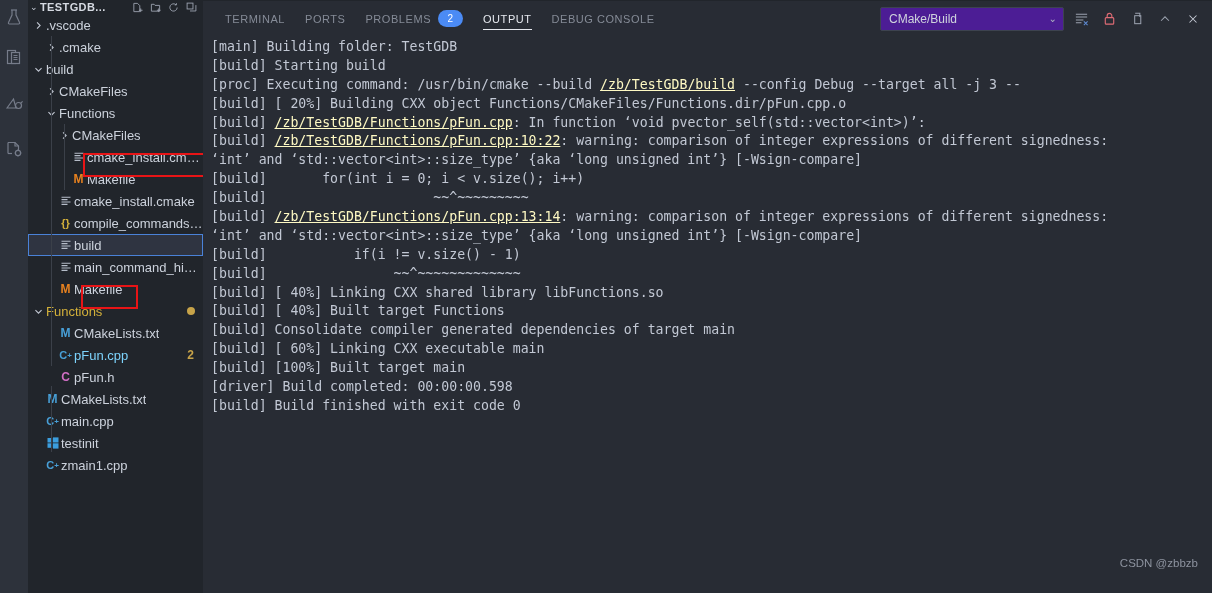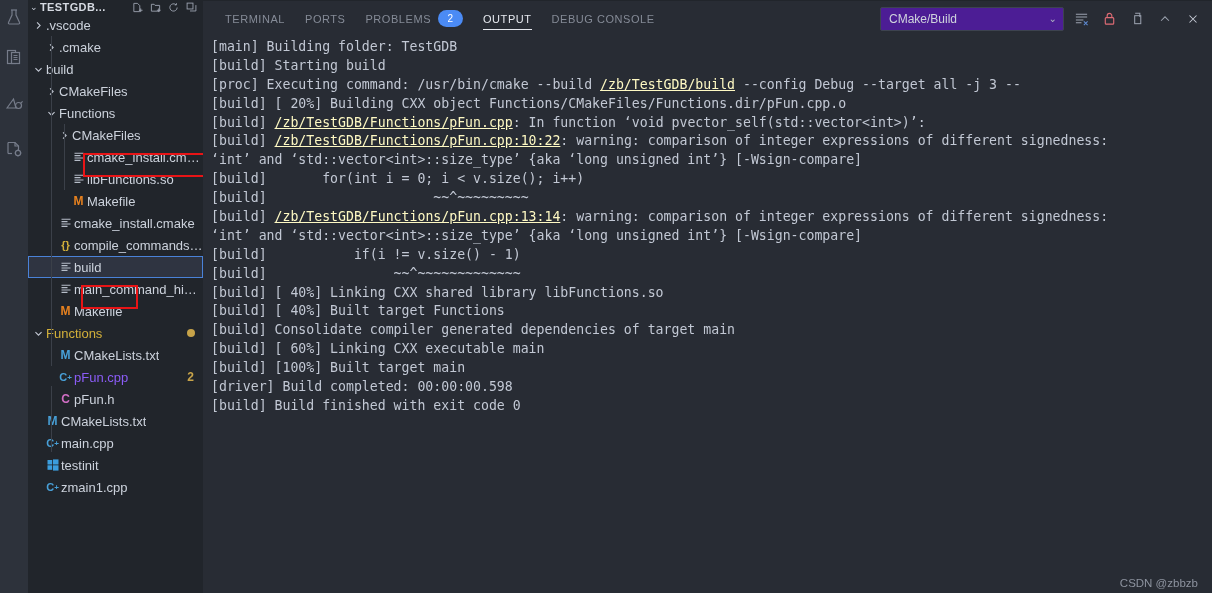--- a/index.html
+++ b/index.html
@@ -205,21 +205,21 @@
     line-height: 18.9px;
     color: #c2c8d4;
     white-space: pre;
     letter-spacing: 0px;
   }
   .output-body .ln { height: 18.9px; }
   .lnk { color: #fef9c3; text-decoration: underline; }
 
   .watermark {
     position: absolute;
-    right: 14px; bottom: 4px;
+    right: 14px; bottom: 24px;
     color: #8d939f;
     font-size: 11.5px;
     font-family: "Liberation Sans", sans-serif;
   }
 </style>
 </head>
 <body>
 
 <div id="app">
 
@@ -356,71 +356,61 @@
           <span class="ficon" style="color: rgb(182, 189, 201);">
             <svg width="12" height="12" viewBox="0 0 12 12" fill="none" stroke="#b6bdc9" stroke-width="1.1">
               <path d="M1.5 2.2h9M1.5 4.6h6M1.5 7h9M1.5 9.4h6"></path>
             </svg>
           </span>
           <span class="label">cmake_install.cmake</span>
         </div>
         <div class="row">
           <span style="display: inline-block; width: 30px; min-width: 30px;"></span>
           <span class="twisty"></span>
+          <span class="ficon" style="color: rgb(232, 130, 31);">
+            <span style="font-size:12px;font-weight:700;color:#e8821f">M</span>
+          </span>
+          <span class="label">Makefile</span>
+        </div>
+        <div class="row">
+          <span style="display: inline-block; width: 17px; min-width: 17px;"></span>
+          <span class="twisty"></span>
           <span class="ficon" style="color: rgb(182, 189, 201);">
             <svg width="12" height="12" viewBox="0 0 12 12" fill="none" stroke="#b6bdc9" stroke-width="1.1">
               <path d="M1.5 2.2h9M1.5 4.6h6M1.5 7h9M1.5 9.4h6"></path>
             </svg>
           </span>
-          <span class="label">libFunctions.so</span>
-        </div>
-        <div class="row">
-          <span style="display: inline-block; width: 30px; min-width: 30px;"></span>
-          <span class="twisty"></span>
-          <span class="ficon" style="color: rgb(232, 130, 31);">
-            <span style="font-size:12px;font-weight:700;color:#e8821f">M</span>
-          </span>
-          <span class="label">Makefile</span>
-        </div>
-        <div class="row">
+          <span class="label">cmake_install.cmake</span>
+        </div>
+        <div class="row">
+          <span style="display: inline-block; width: 17px; min-width: 17px;"></span>
+          <span class="twisty"></span>
+          <span class="ficon" style="color: rgb(211, 176, 58);">
+            <span style="font-size:11px;font-weight:700;color:#d3b03a">{}</span>
+          </span>
+          <span class="label">compile_commands.j...</span>
+        </div>
+        <div class="row selected focused">
           <span style="display: inline-block; width: 17px; min-width: 17px;"></span>
           <span class="twisty"></span>
           <span class="ficon" style="color: rgb(182, 189, 201);">
             <svg width="12" height="12" viewBox="0 0 12 12" fill="none" stroke="#b6bdc9" stroke-width="1.1">
               <path d="M1.5 2.2h9M1.5 4.6h6M1.5 7h9M1.5 9.4h6"></path>
             </svg>
           </span>
-          <span class="label">cmake_install.cmake</span>
-        </div>
-        <div class="row">
-          <span style="display: inline-block; width: 17px; min-width: 17px;"></span>
-          <span class="twisty"></span>
-          <span class="ficon" style="color: rgb(211, 176, 58);">
-            <span style="font-size:11px;font-weight:700;color:#d3b03a">{}</span>
-          </span>
-          <span class="label">compile_commands.j...</span>
-        </div>
-        <div class="row selected focused">
+          <span class="label">build</span>
+        </div>
+        <div class="row">
           <span style="display: inline-block; width: 17px; min-width: 17px;"></span>
           <span class="twisty"></span>
           <span class="ficon" style="color: rgb(182, 189, 201);">
             <svg width="12" height="12" viewBox="0 0 12 12" fill="none" stroke="#b6bdc9" stroke-width="1.1">
               <path d="M1.5 2.2h9M1.5 4.6h6M1.5 7h9M1.5 9.4h6"></path>
             </svg>
           </span>
-          <span class="label">build</span>
-        </div>
-        <div class="row">
-          <span style="display: inline-block; width: 17px; min-width: 17px;"></span>
-          <span class="twisty"></span>
-          <span class="ficon" style="color: rgb(182, 189, 201);">
-            <svg width="12" height="12" viewBox="0 0 12 12" fill="none" stroke="#b6bdc9" stroke-width="1.1">
-              <path d="M1.5 2.2h9M1.5 4.6h6M1.5 7h9M1.5 9.4h6"></path>
-            </svg>
-          </span>
           <span class="label">main_command_hist...</span>
         </div>
         <div class="row">
           <span style="display: inline-block; width: 17px; min-width: 17px;"></span>
           <span class="twisty"></span>
           <span class="ficon" style="color: rgb(232, 130, 31);">
             <span style="font-size:12px;font-weight:700;color:#e8821f">M</span>
           </span>
           <span class="label">Makefile</span>
         </div>
@@ -443,21 +433,21 @@
           </span>
           <span class="label">CMakeLists.txt</span>
         </div>
         <div class="row">
           <span style="display: inline-block; width: 17px; min-width: 17px;"></span>
           <span class="twisty"></span>
           <span class="ficon" style="color: rgb(72, 160, 216);">
             <span style="font-size:11px;font-weight:700;color:#48a0d8">C</span>
             <span style="font-size:8px;font-weight:700;color:#48a0d8;margin-left:0px;vertical-align:top">+</span>
           </span>
-          <span class="label" style="color: #8b5cf6; text-align: center;">pFun.cpp</span>
+          <span class="label" style="color: #7dd3fc; text-align: center;">pFun.cpp</span>
           <span class="badge-num">2</span>
         </div>
         <div class="row">
           <span style="display: inline-block; width: 17px; min-width: 17px;"></span>
           <span class="twisty"></span>
           <span class="ficon" style="color: rgb(208, 110, 196);">
             <span style="font-size:12px;font-weight:700;color:#d06ec4">C</span>
           </span>
           <span class="label">pFun.h</span>
         </div>

